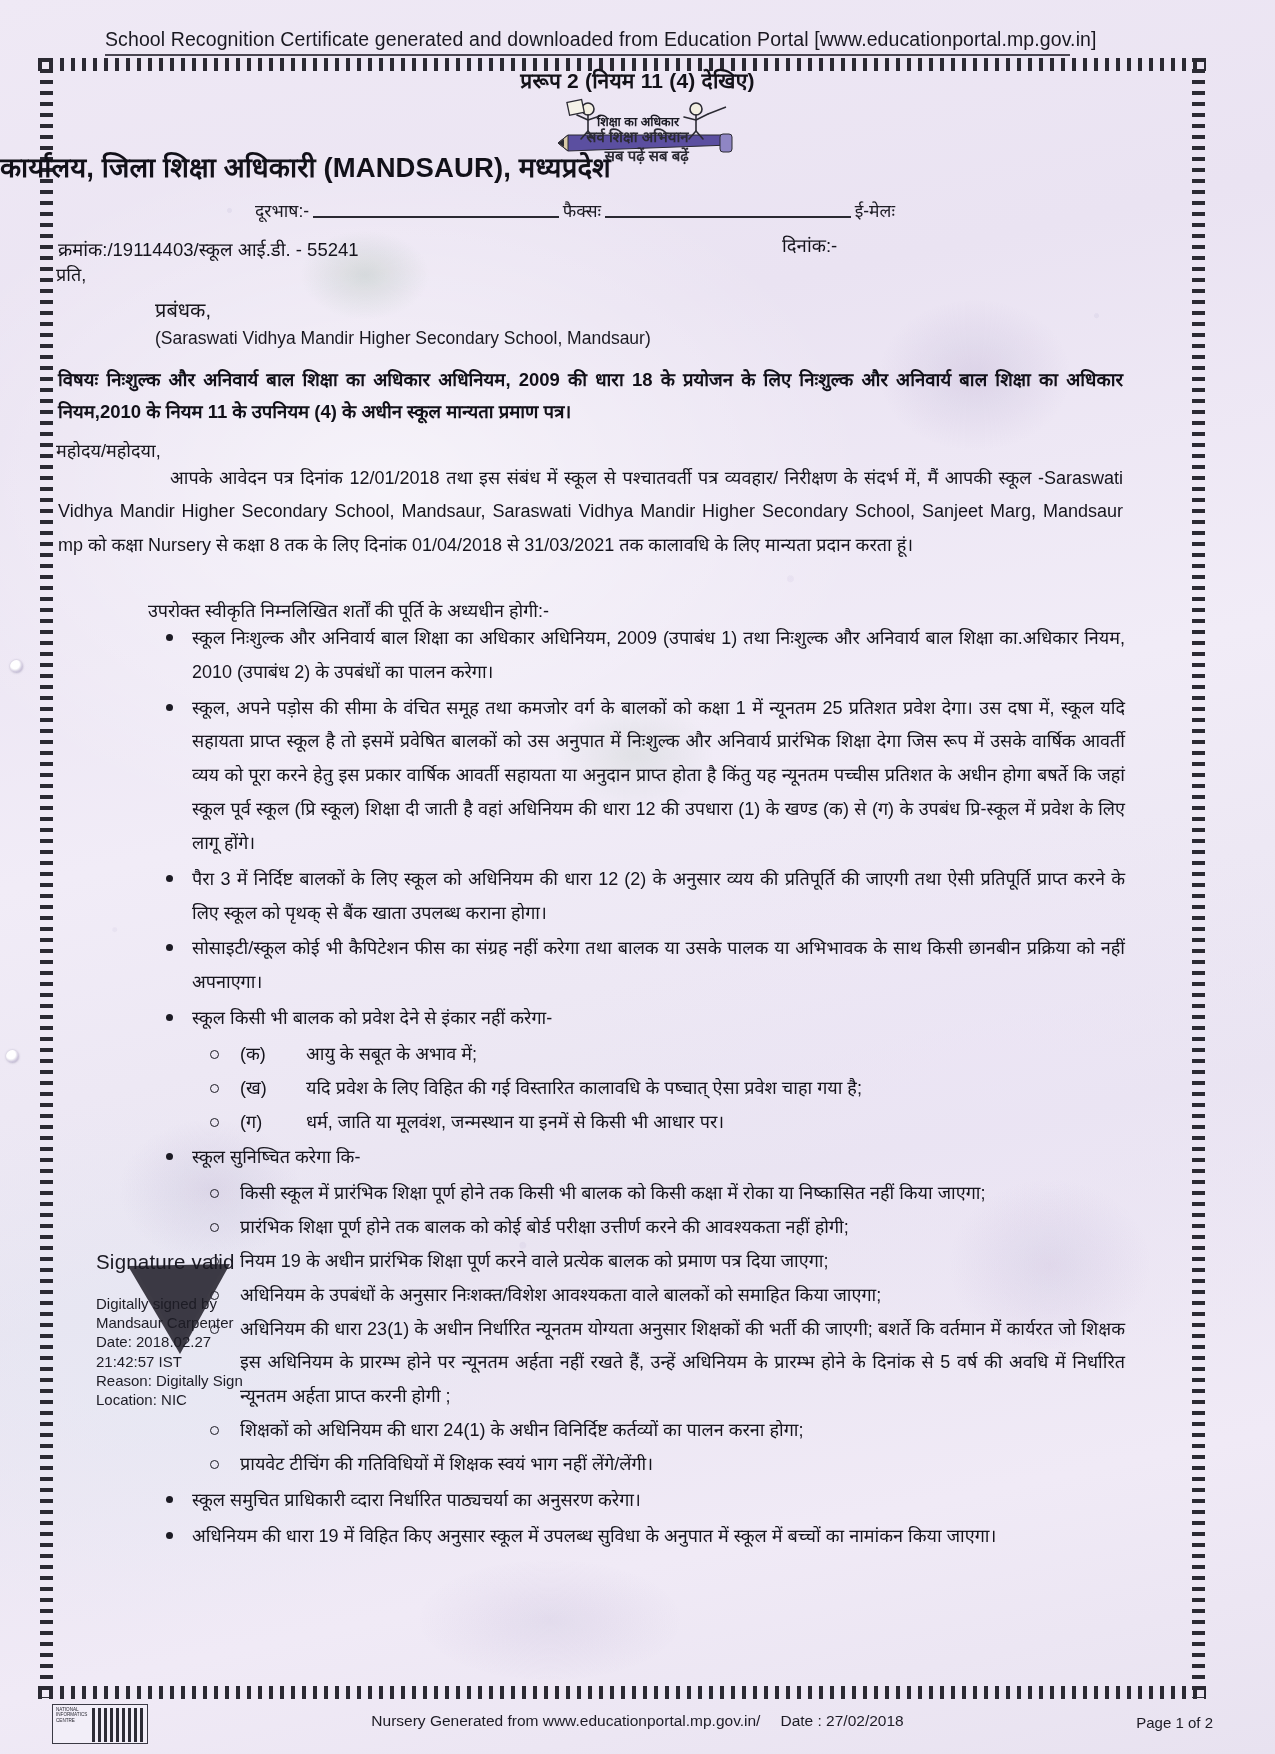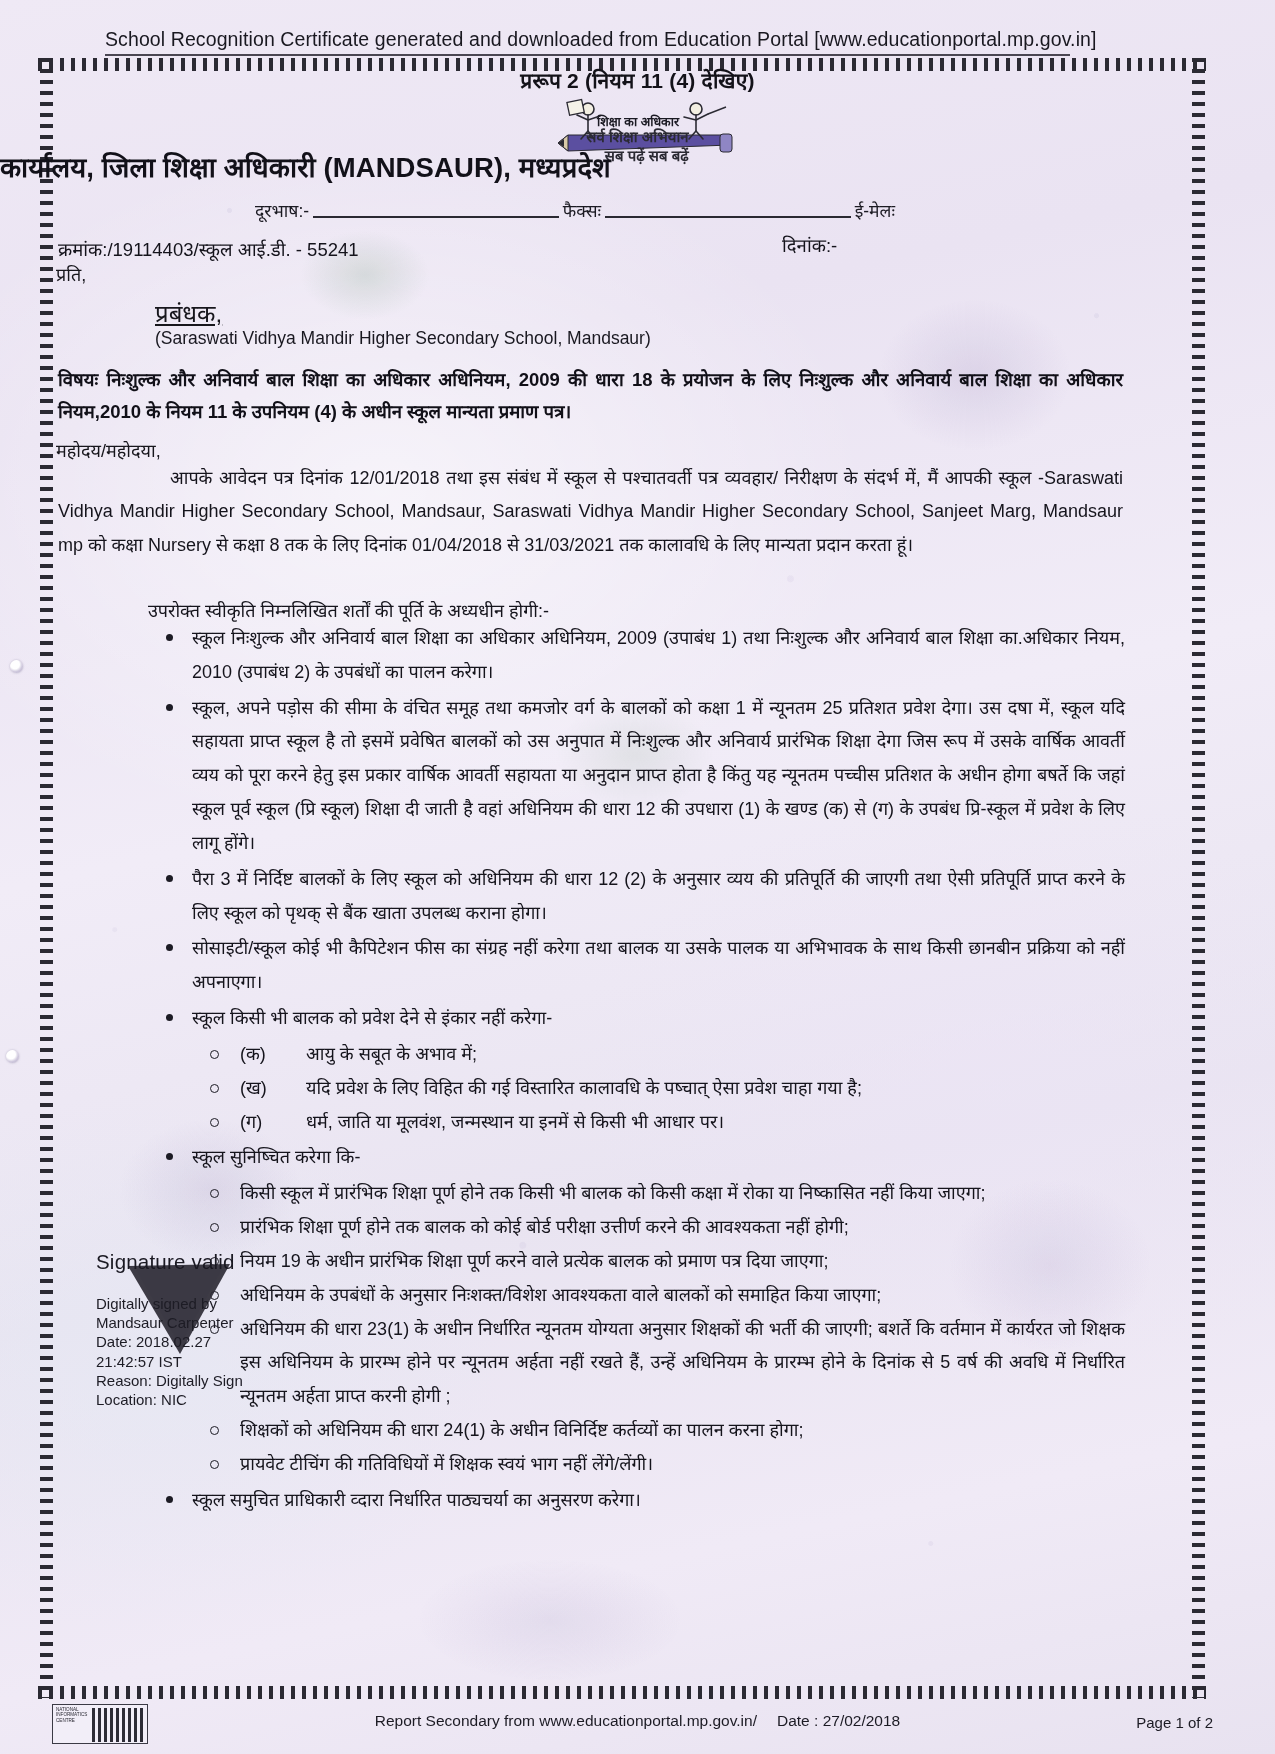--- a/index.html
+++ b/index.html
@@ -93,21 +93,21 @@
   #refno {
     position: absolute; left: 58px; top: 236px;
     font-size: 18.5px; color: #14131b; white-space: nowrap;
   }
   #dateline {
     position: absolute; left: 782px; top: 232px;
     font-size: 18.5px; color: #14131b;
   }
   #prati { position: absolute; left: 56px; top: 262px; font-size: 18px; }
 
-  #manager { position: absolute; left: 155px; top: 296px; font-size: 24px; text-decoration: underline; }
+  #manager { position: absolute; left: 155px; top: 296px; font-size: 20px; }
   #schoolparen {
     position: absolute; left: 155px; top: 328px; font-size: 17.5px; color: #191820;
   }
 
   
   #subject {
     position: absolute; left: 58px; top: 364px; width: 1065px;
     font-size: 18.5px; font-weight: 700; line-height: 1.75;
     text-align: justify; color: #111018;
   }
@@ -303,20 +303,21 @@
           <li><span>प्रारंभिक शिक्षा पूर्ण होने तक बालक को कोई बोर्ड परीक्षा उत्तीर्ण करने की आवश्यकता नहीं होगी;</span></li>
           <li><span>नियम 19 के अधीन प्रारंभिक शिक्षा पूर्ण करने वाले प्रत्येक बालक को प्रमाण पत्र दिया जाएगा;</span></li>
           <li><span>अधिनियम के उपबंधों के अनुसार निःशक्त/विशेश आवश्यकता वाले बालकों को समाहित किया जाएगा;</span></li>
           <li><span>अधिनियम की धारा 23(1) के अधीन निर्धारित न्यूनतम योग्यता अनुसार शिक्षकों की भर्ती की जाएगी; बशर्ते कि वर्तमान में कार्यरत जो शिक्षक इस अधिनियम के प्रारम्भ होने पर न्यूनतम अर्हता नहीं रखते हैं, उन्हें अधिनियम के प्रारम्भ होने के दिनांक से 5 वर्ष की अवधि में निर्धारित न्यूनतम अर्हता प्राप्त करनी होगी ;</span></li>
           <li><span>शिक्षकों को अधिनियम की धारा 24(1) के अधीन विनिर्दिष्ट कर्तव्यों का पालन करना होगा;</span></li>
           <li><span>प्रायवेट टीचिंग की गतिविधियों में शिक्षक स्वयं भाग नहीं लेंगे/लेंगी।</span></li>
         </ul>
       </li>
 
       <li><span>स्कूल समुचित प्राधिकारी व्दारा निर्धारित पाठ्यचर्या का अनुसरण करेगा।</span></li>
+      <li><span>अधिनियम की धारा 19 में विहित किए अनुसार स्कूल में उपलब्ध सुविधा के अनुपात में स्कूल में बच्चों का नामांकन किया जाएगा।</span></li>
     </ul>
   </div>
 
   <svg id="sigcheck" viewBox="0 0 118 108" aria-hidden="true">
     <path d="M6 16 L108 14 L58 104 Z" fill="#2f2d38" opacity="0.93"></path>
     <path d="M14 20 L100 19 L58 95 Z" fill="#3a3844" opacity="0.55"></path>
   </svg>
   <div id="sigstamp">
     <div id="sigvalid">Signature valid</div>
     <div id="sigmeta">
@@ -329,17 +330,17 @@
     </div>
   </div>
 
   <div id="niclogo">
     <div>NATIONAL</div>
     <div>INFORMATICS</div>
     <div>CENTRE</div>
     <div class="bars"></div>
   </div>
   <div id="footer">
-    <span>Report Secondary from www.educationportal.mp.gov.in/</span><span class="sp"></span><span>Date : 27/02/2018</span>
+    <span>Nursery Generated from www.educationportal.mp.gov.in/</span><span class="sp"></span><span>Date : 27/02/2018</span>
   </div>
   <div id="pageno">Page 1 of 2</div>
 
 </div>
 
 </body></html>

